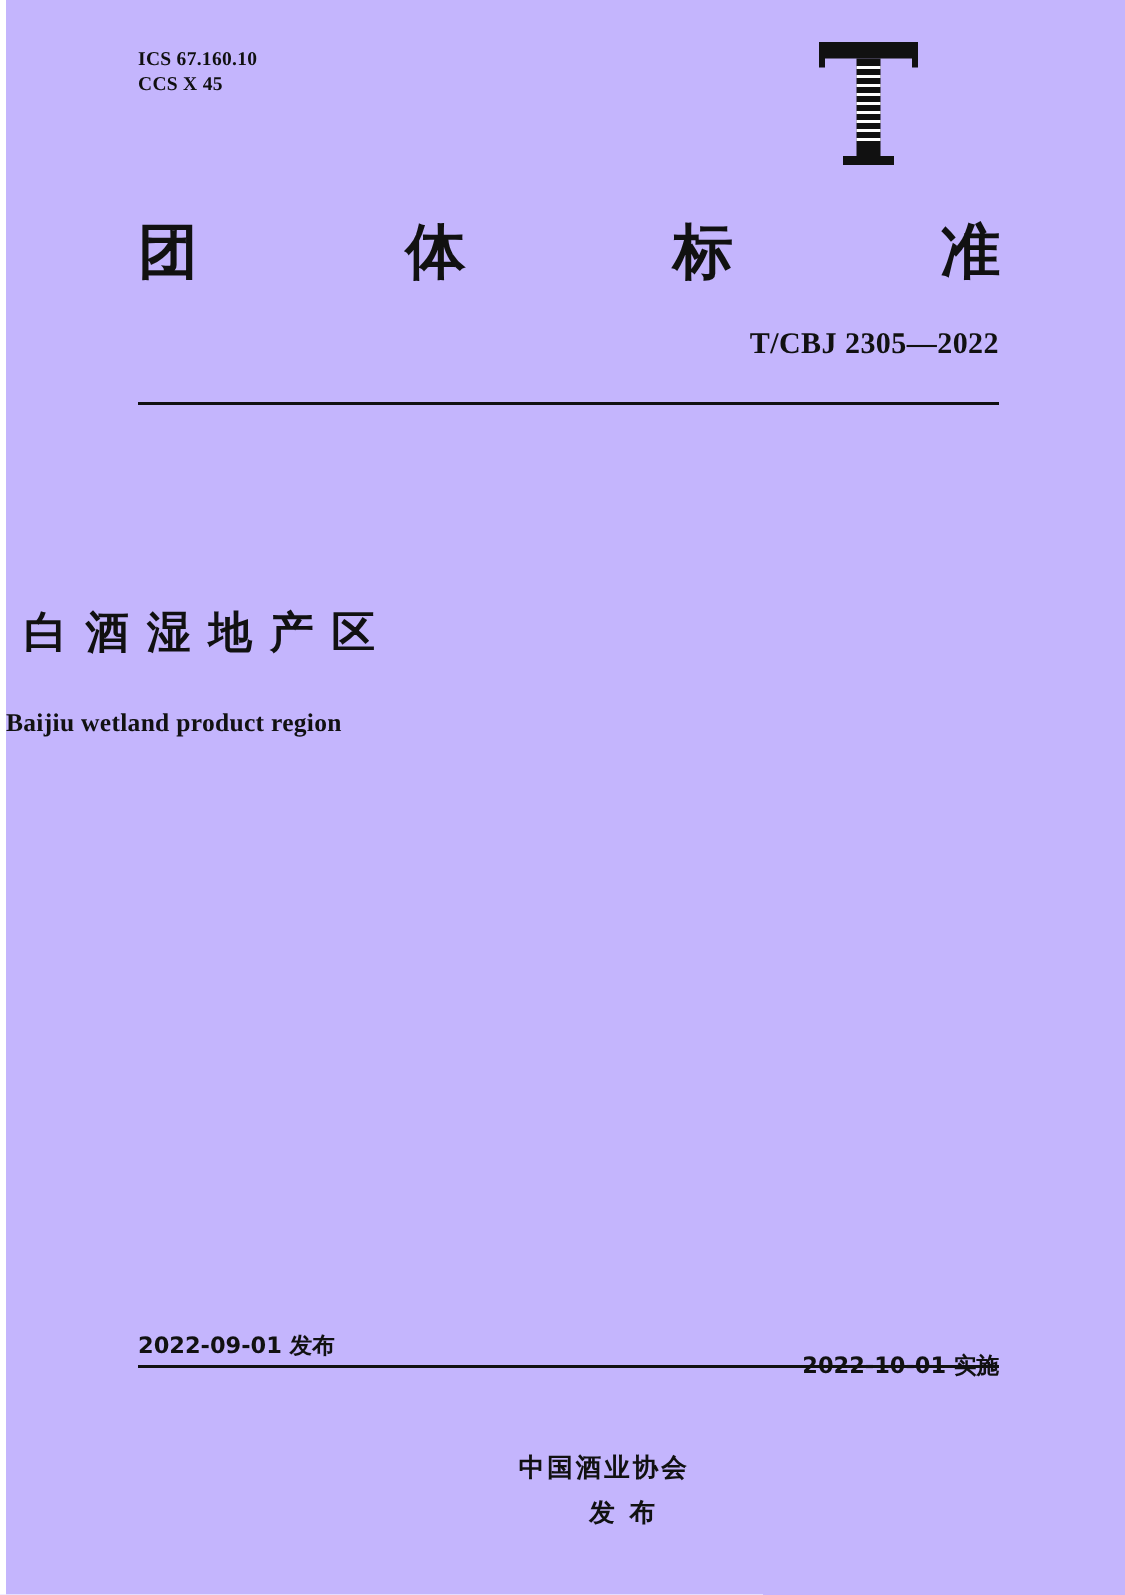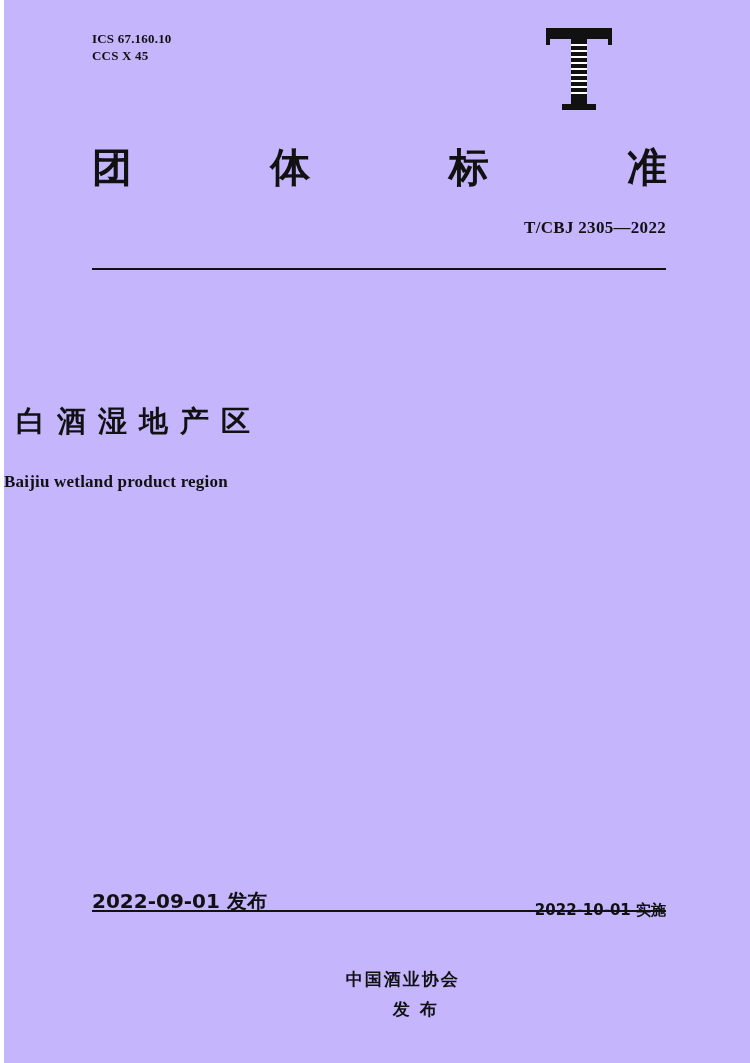--- a/index.html
+++ b/index.html
@@ -63,21 +63,21 @@
     letter-spacing: 0;
   }
   .std-title span { display: inline-block; }
 
   
   .std-number {
     position: absolute;
     right: 88px;
     top: 218px;
     font-family: "Liberation Serif", serif;
-    font-size: 17px;
+    font-size: 20px;
     font-weight: bold;
     color: #111;
     letter-spacing: 0.3px;
     text-align: right;
   }
 
   
   .rule-top {
     position: absolute;
     left: 88px;
@@ -121,21 +121,21 @@
     letter-spacing: 0.2px;
     color: #111;
   }
 
   
   .date-issue {
     position: absolute;
     left: 88px;
     top: 888px;
     font-family: "DejaVu Sans", sans-serif;
-    font-size: 20px;
+    font-size: 15px;
     font-weight: bold;
     color: #111;
   }
   .date-impl {
     position: absolute;
     right: 88px;
     top: 888px;
     font-family: "DejaVu Sans", sans-serif;
     font-size: 15px;
     font-weight: bold;

